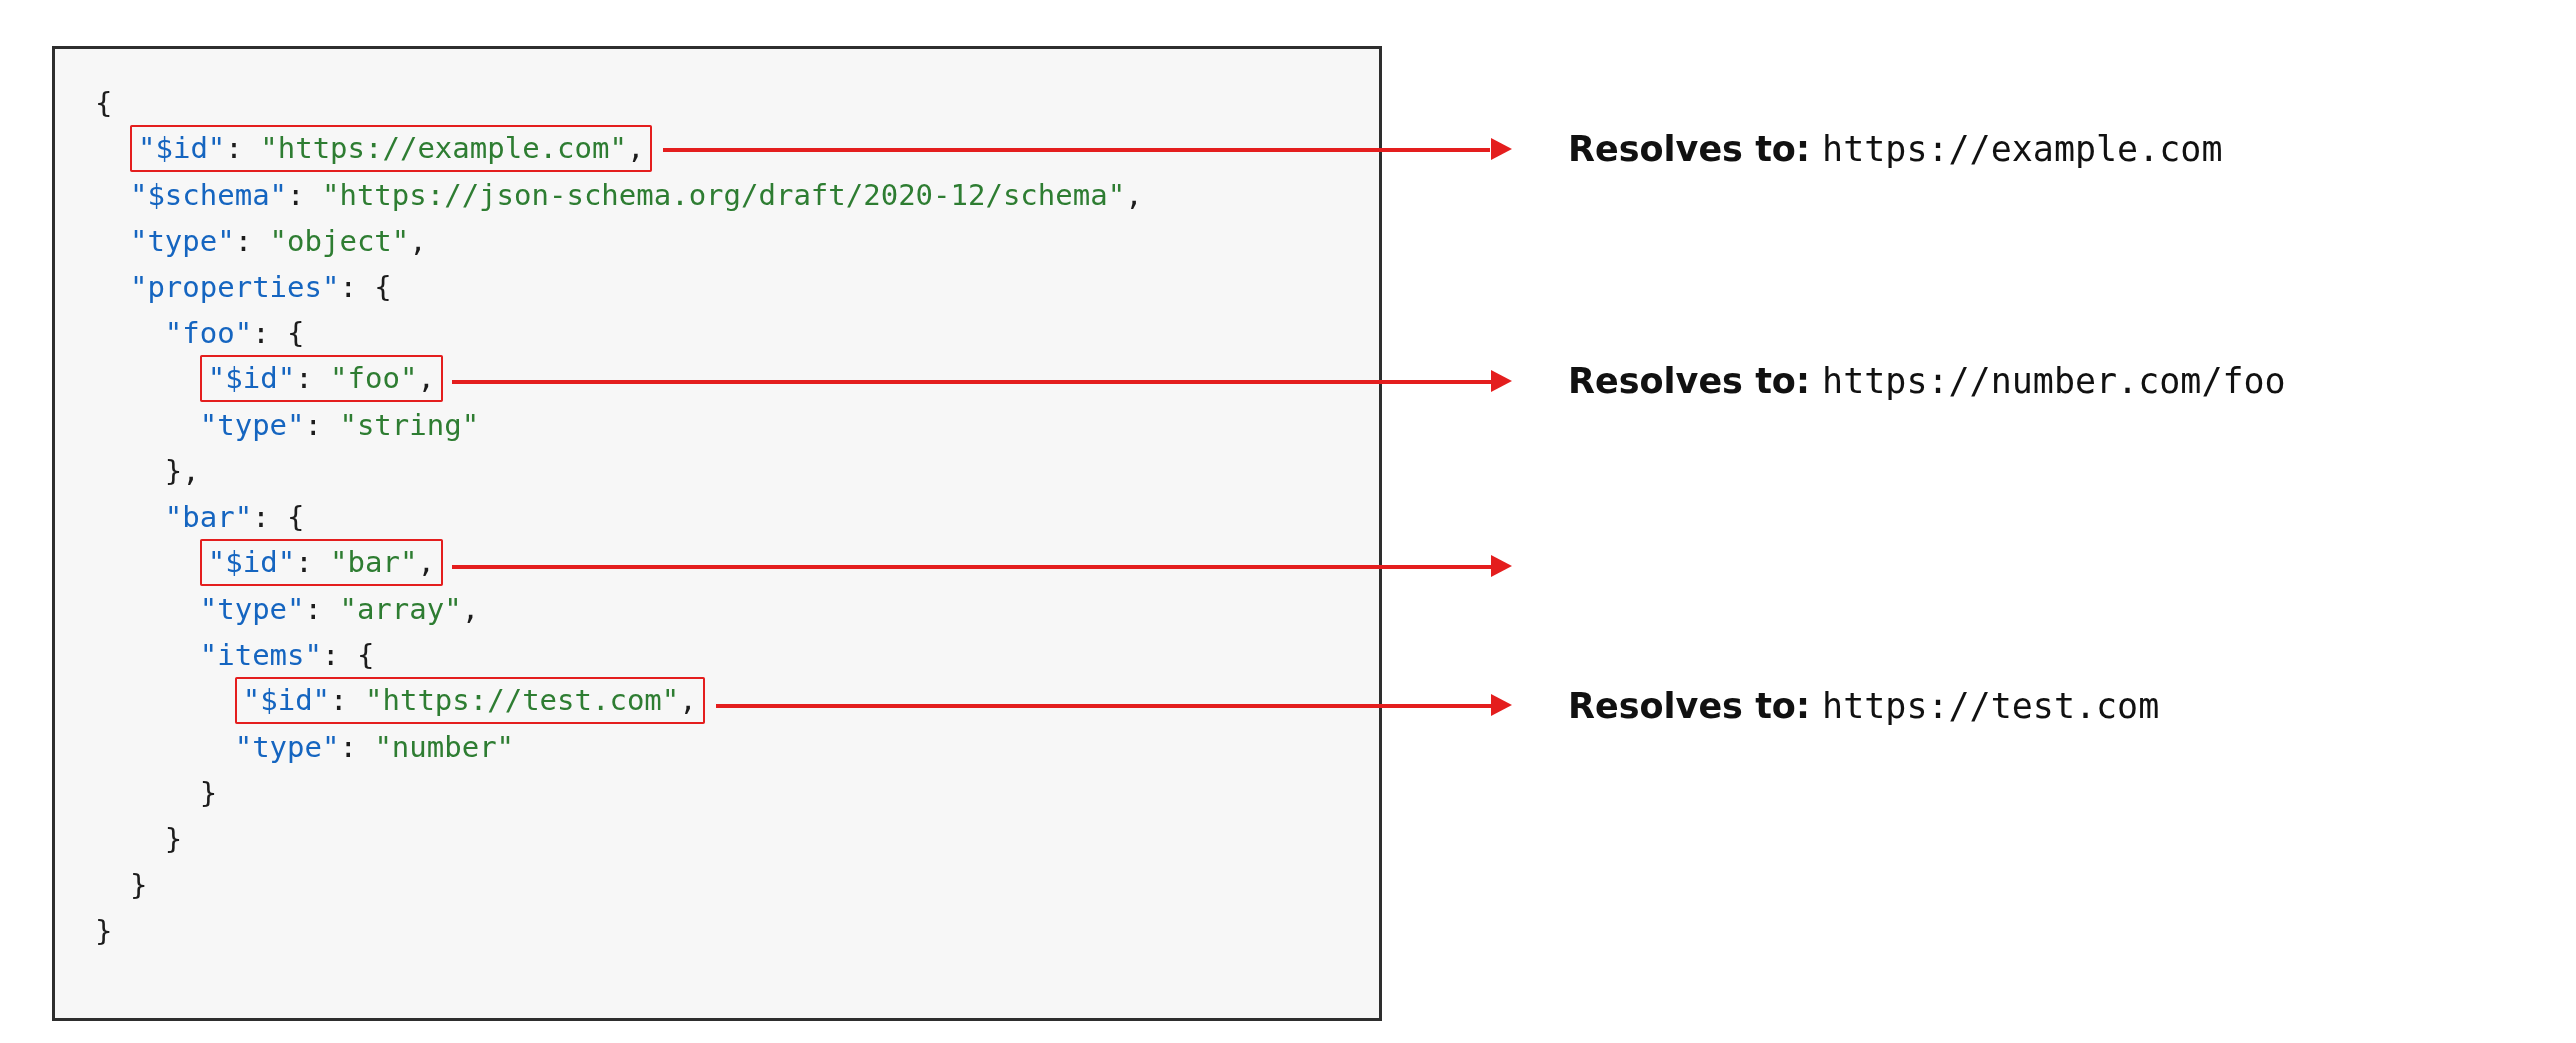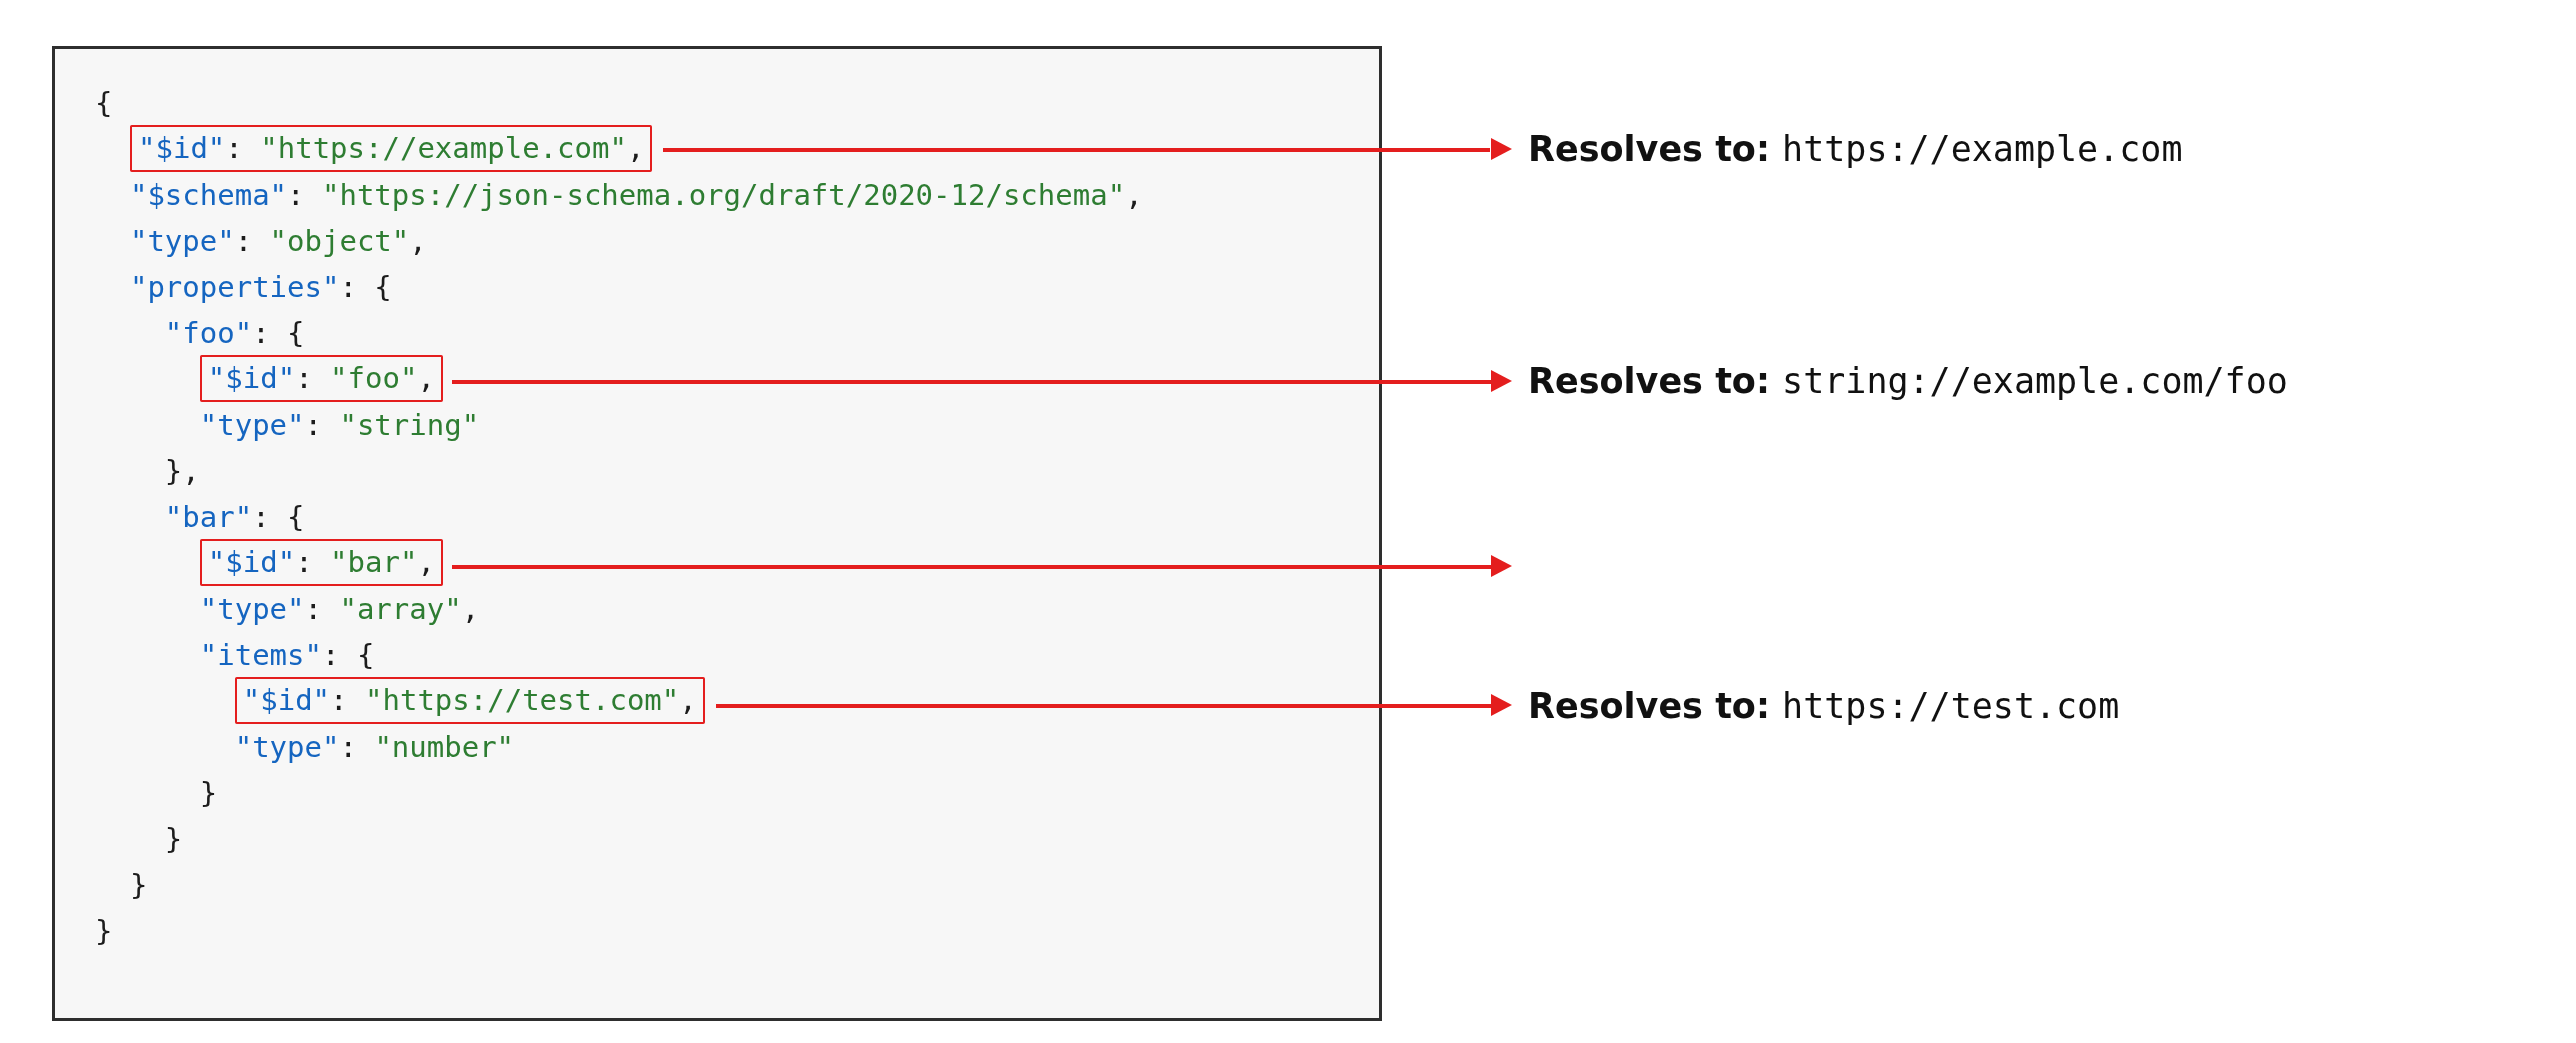--- a/index.html
+++ b/index.html
@@ -30,39 +30,39 @@
     border:2.4px solid var(--red);border-radius:1.8px;padding:4.3px 6.1px;
   }
   .arrow-line{position:absolute;height:3.7px;background:var(--red);}
   .arrow-head{
     position:absolute;width:0;height:0;
     border-top:11.6px solid transparent;border-bottom:11.6px solid transparent;
     border-left:21px solid var(--red);
   }
   .annotation{
     position:absolute;white-space:nowrap;transform:translateY(-50%);
-    font-size:35px;color:#111111;
+    font-size:35px;color:#111111;margin-left:40px;
   }
   .ann-label{font-weight:bold;font-family:"DejaVu Sans","Liberation Sans",sans-serif;}
   .ann-value{font-family:"DejaVu Sans Mono","Liberation Mono",monospace;margin-left:12.2px;}
 </style>
 </head>
 <body>
 
 <div class="diagram">
 
   <div class="code-panel">
     <div class="code-block"><div class="code-line"><span class="tok-pln">{</span></div><div class="code-line"><span class="tok-pln">  </span><span class="redbox"><span class="tok-key">"$id"</span><span class="tok-pln">: </span><span class="tok-str">"https://example.com"</span><span class="tok-pln">,</span></span></div><div class="code-line"><span class="tok-pln">  </span><span class="tok-key">"$schema"</span><span class="tok-pln">: </span><span class="tok-str">"https://json-schema.org/draft/2020-12/schema"</span><span class="tok-pln">,</span></div><div class="code-line"><span class="tok-pln">  </span><span class="tok-key">"type"</span><span class="tok-pln">: </span><span class="tok-str">"object"</span><span class="tok-pln">,</span></div><div class="code-line"><span class="tok-pln">  </span><span class="tok-key">"properties"</span><span class="tok-pln">: {</span></div><div class="code-line"><span class="tok-pln">    </span><span class="tok-key">"foo"</span><span class="tok-pln">: {</span></div><div class="code-line"><span class="tok-pln">      </span><span class="redbox"><span class="tok-key">"$id"</span><span class="tok-pln">: </span><span class="tok-str">"foo"</span><span class="tok-pln">,</span></span></div><div class="code-line"><span class="tok-pln">      </span><span class="tok-key">"type"</span><span class="tok-pln">: </span><span class="tok-str">"string"</span></div><div class="code-line"><span class="tok-pln">    },</span></div><div class="code-line"><span class="tok-pln">    </span><span class="tok-key">"bar"</span><span class="tok-pln">: {</span></div><div class="code-line"><span class="tok-pln">      </span><span class="redbox"><span class="tok-key">"$id"</span><span class="tok-pln">: </span><span class="tok-str">"bar"</span><span class="tok-pln">,</span></span></div><div class="code-line"><span class="tok-pln">      </span><span class="tok-key">"type"</span><span class="tok-pln">: </span><span class="tok-str">"array"</span><span class="tok-pln">,</span></div><div class="code-line"><span class="tok-pln">      </span><span class="tok-key">"items"</span><span class="tok-pln">: {</span></div><div class="code-line"><span class="tok-pln">        </span><span class="redbox"><span class="tok-key">"$id"</span><span class="tok-pln">: </span><span class="tok-str">"https://test.com"</span><span class="tok-pln">,</span></span></div><div class="code-line"><span class="tok-pln">        </span><span class="tok-key">"type"</span><span class="tok-pln">: </span><span class="tok-str">"number"</span></div><div class="code-line"><span class="tok-pln">      }</span></div><div class="code-line"><span class="tok-pln">    }</span></div><div class="code-line"><span class="tok-pln">  }</span></div><div class="code-line"><span class="tok-pln">}</span></div></div>
   </div>
 
   <div class="annotation" style="left: 1528px; top: 149px;">
     <span class="ann-label">Resolves to:</span><span class="ann-value">https://example.com</span>
   </div>
   <div class="annotation" style="left: 1528px; top: 381px;">
-    <span class="ann-label">Resolves to:</span><span class="ann-value">string://example.com/foo</span>
+    <span class="ann-label">Resolves to:</span><span class="ann-value">https://number.com/foo</span>
   </div>
   <div class="annotation" style="left: 1528px; top: 706px;">
     <span class="ann-label">Resolves to:</span><span class="ann-value">https://test.com</span>
   </div>
 
 <div class="arrow-line" style="left: 663px; top: 148px; width: 827px;"></div>
     <div class="arrow-head" style="left: 1491px; top: 138px;"></div>
     <div class="arrow-line" style="left: 452px; top: 380px; width: 1039px;"></div>
     <div class="arrow-head" style="left: 1491px; top: 370px;"></div>
     <div class="arrow-line" style="left: 452px; top: 565px; width: 1039px;"></div>

